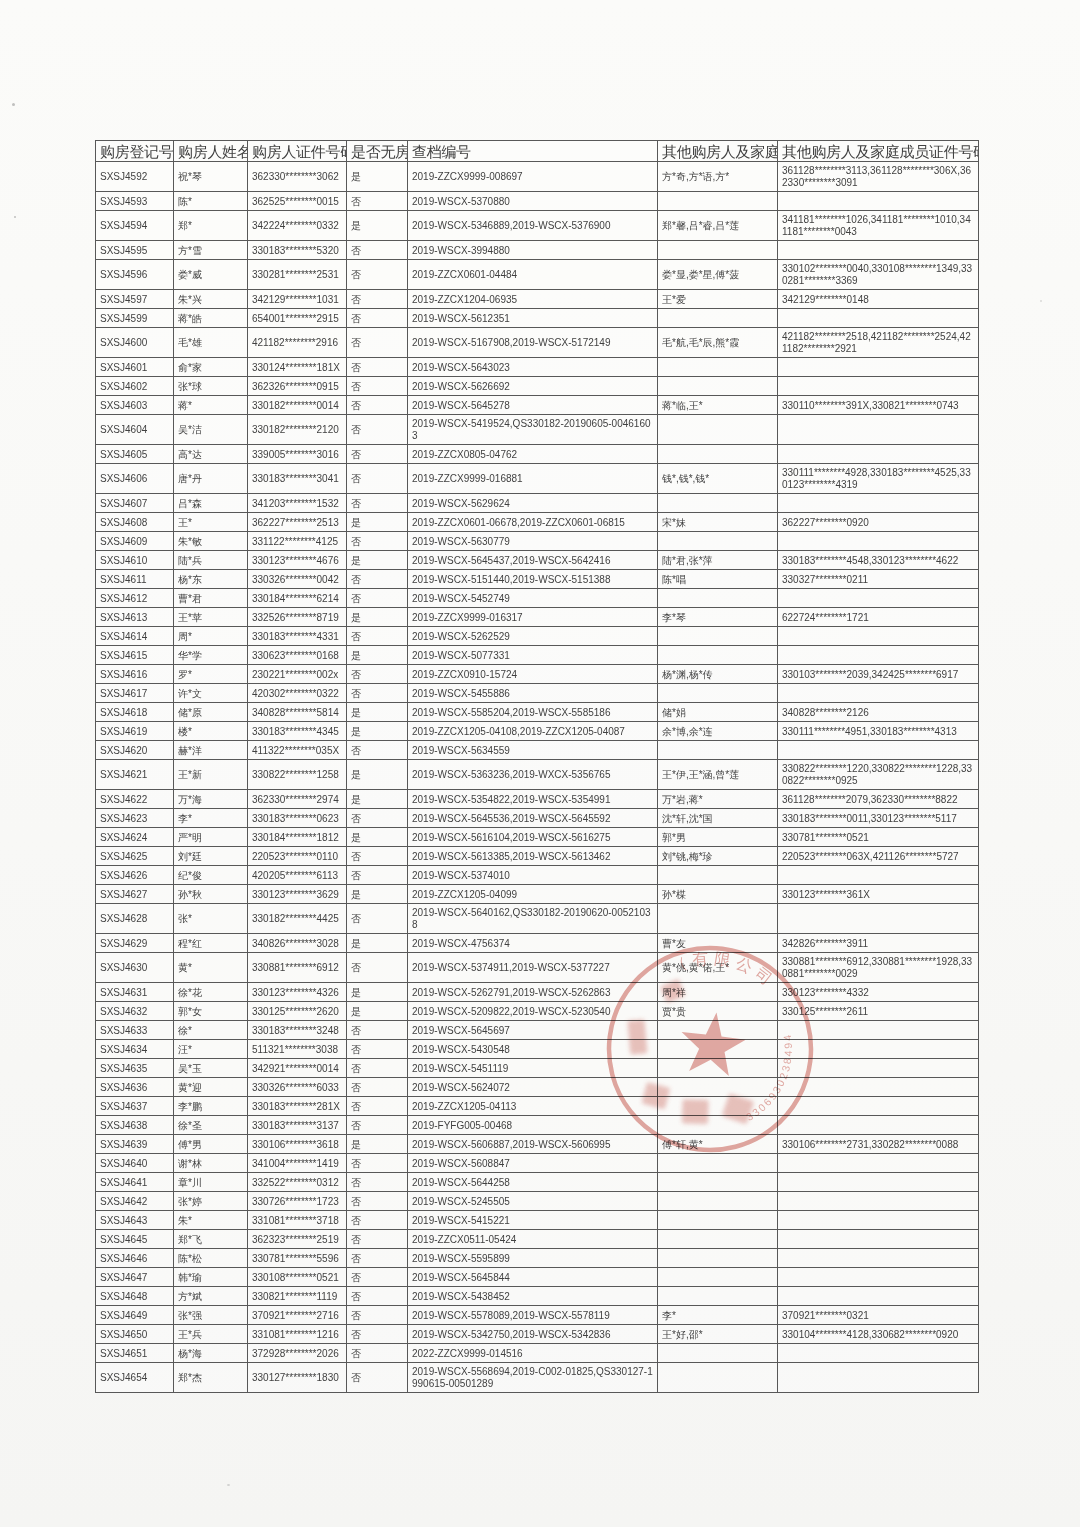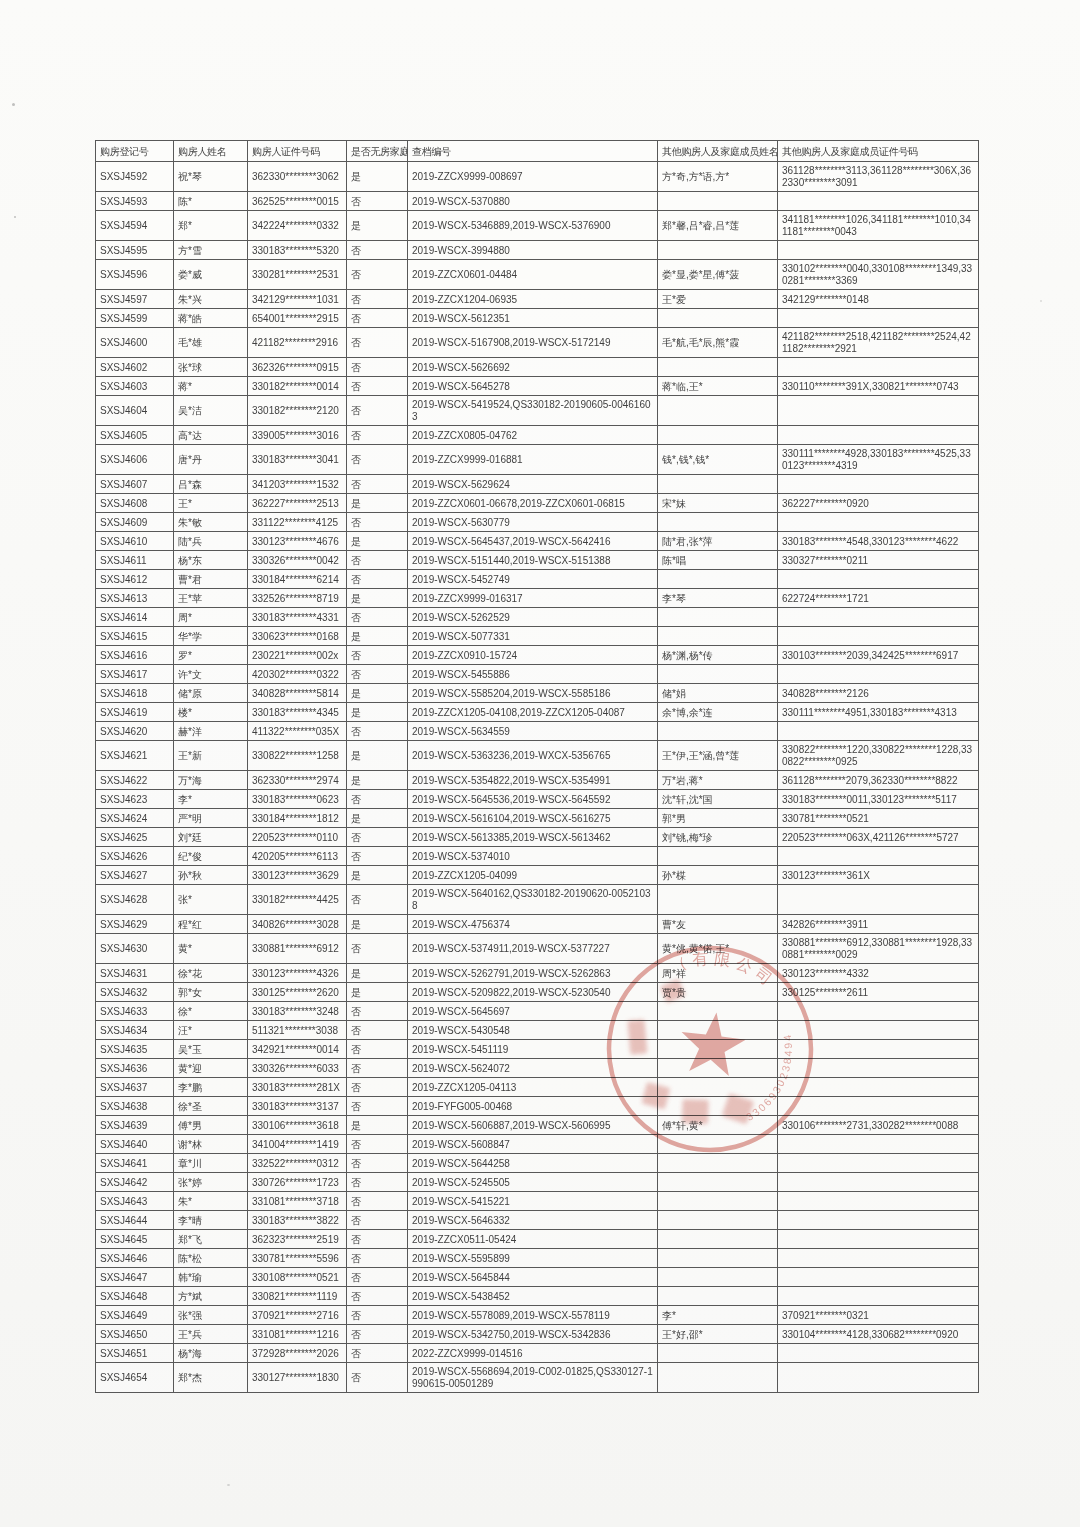--- a/index.html
+++ b/index.html
@@ -16,21 +16,21 @@
     background:rgba(255,255,255,0.35);
   }
   col.c1{width:78px}col.c2{width:74px}col.c3{width:99px}col.c4{width:61px}
   col.c5{width:250px}col.c6{width:120px}col.c7{width:201px}
   th,td{
     border:1px solid #585858;
     font-size:10px;line-height:12px;font-weight:normal;
     padding:3px 4px 2px 4px;text-align:left;vertical-align:middle;
     color:#414141;word-break:break-all;
   }
-  th{font-size:10px;white-space:nowrap;overflow:hidden;letter-spacing:-0.3px;height:15px;}
+  th{font-size:15px;white-space:nowrap;overflow:hidden;letter-spacing:-0.3px;height:15px;}
   td{height:13px;}
   
   .stamp{
     position:absolute;left:604px;top:943px;width:212px;height:212px;
     transform:rotate(7deg);mix-blend-mode:multiply;opacity:0.78;
     pointer-events:none;
   }
   .stamp svg{display:block;width:100%;height:100%;}
   .speck{position:absolute;border-radius:50%;background:#8f8f8f;opacity:.55;}
   .speck.s1{left:12px;top:103px;width:3px;height:3px;}
@@ -131,20 +131,29 @@
         <tr>
           <td>SXSJ4600</td>
           <td>毛*雄</td>
           <td>421182********2916</td>
           <td>否</td>
           <td>2019-WSCX-5167908,2019-WSCX-5172149</td>
           <td>毛*航,毛*辰,熊*霞</td>
           <td>421182********2518,421182********2524,421182********2921</td>
         </tr>
         <tr>
+          <td>SXSJ4601</td>
+          <td>俞*家</td>
+          <td>330124********181X</td>
+          <td>否</td>
+          <td>2019-WSCX-5643023</td>
+          <td></td>
+          <td></td>
+        </tr>
+        <tr>
           <td>SXSJ4602</td>
           <td>张*球</td>
           <td>362326********0915</td>
           <td>否</td>
           <td>2019-WSCX-5626692</td>
           <td></td>
           <td></td>
         </tr>
         <tr>
           <td>SXSJ4603</td>
@@ -505,29 +514,20 @@
           <td>2019-WSCX-5245505</td>
           <td></td>
           <td></td>
         </tr>
         <tr>
           <td>SXSJ4643</td>
           <td>朱*</td>
           <td>331081********3718</td>
           <td>否</td>
           <td>2019-WSCX-5415221</td>
-          <td></td>
-          <td></td>
-        </tr>
-        <tr>
-          <td>SXSJ4644</td>
-          <td>李*晴</td>
-          <td>330183********3822</td>
-          <td>否</td>
-          <td>2019-WSCX-5646332</td>
           <td></td>
           <td></td>
         </tr>
         <tr>
           <td>SXSJ4645</td>
           <td>郑*飞</td>
           <td>362323********2519</td>
           <td>否</td>
           <td>2019-ZZCX0511-05424</td>
           <td></td>

